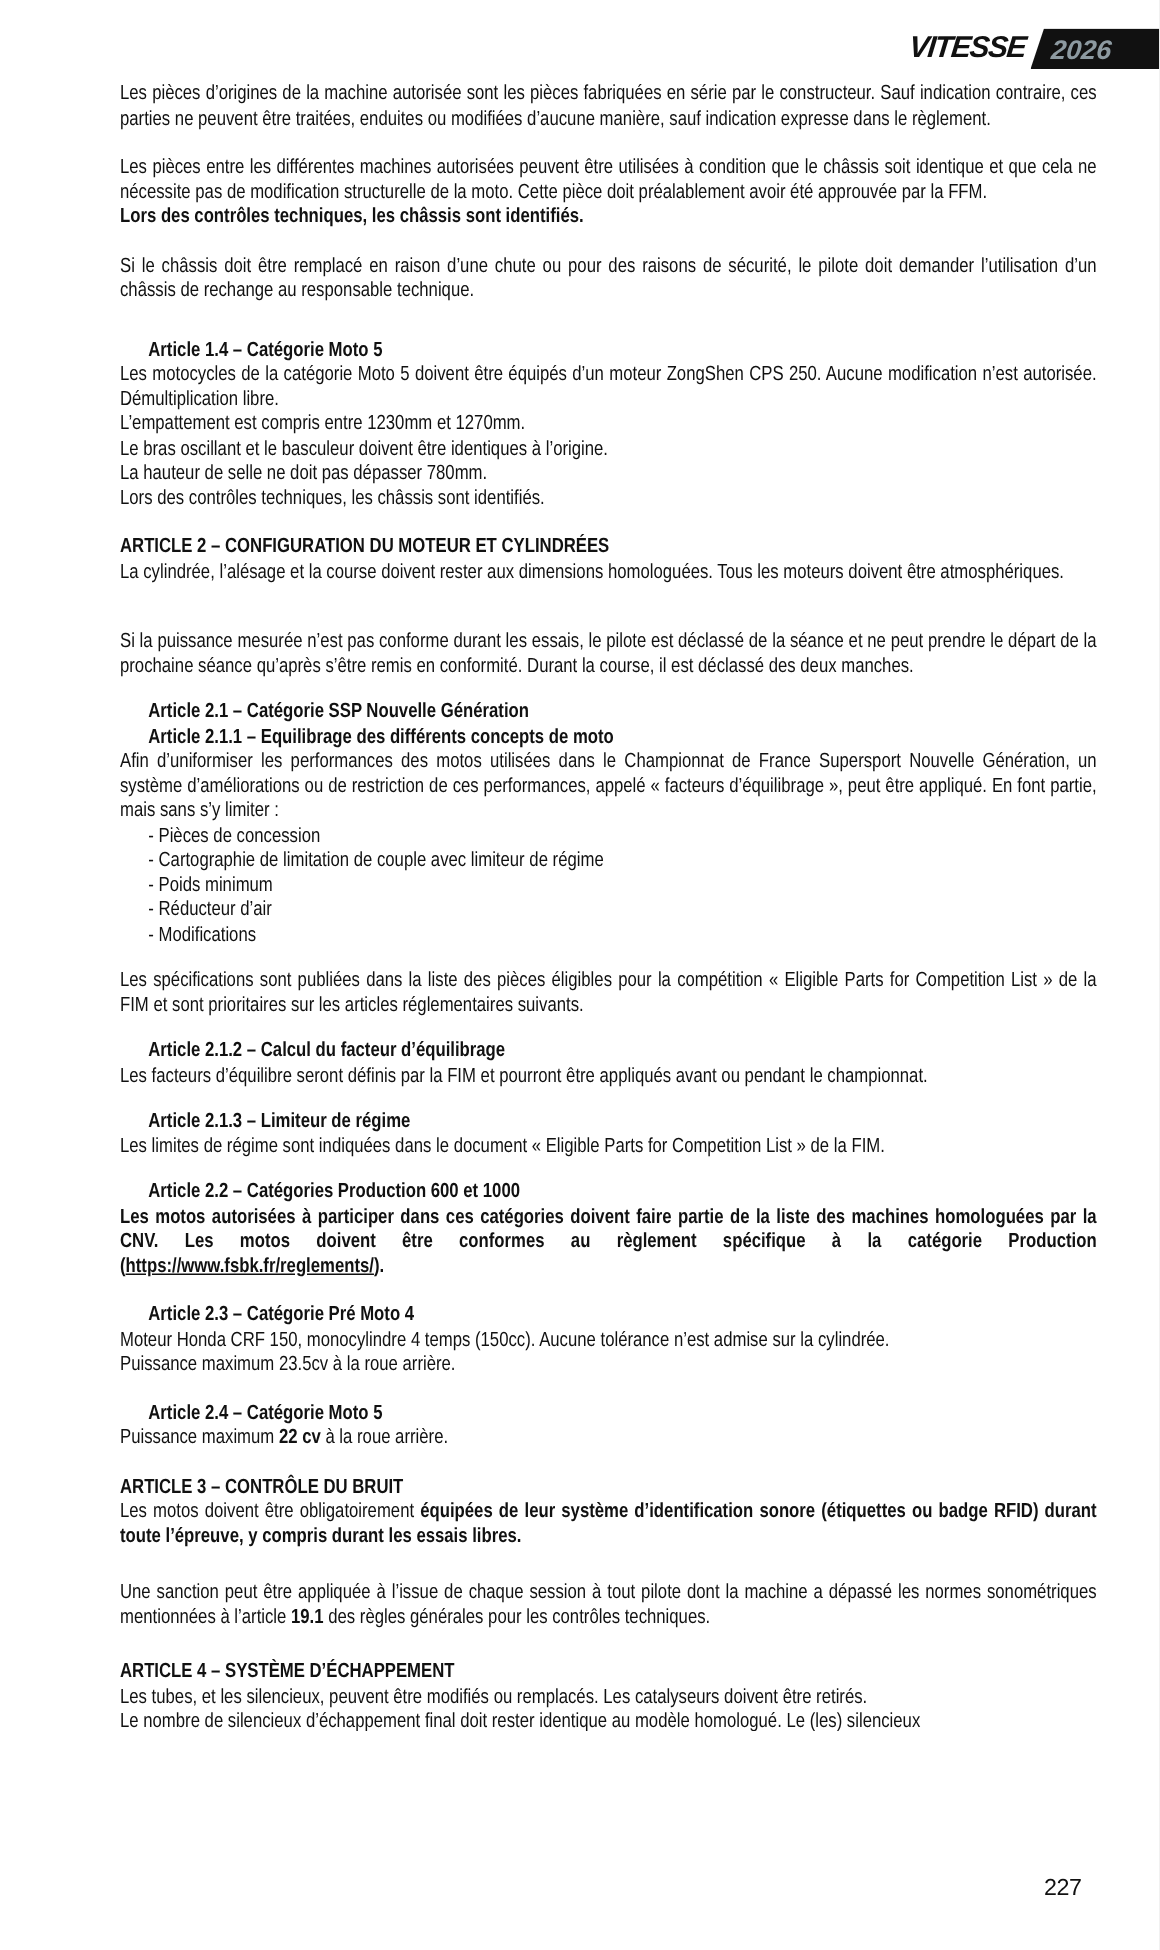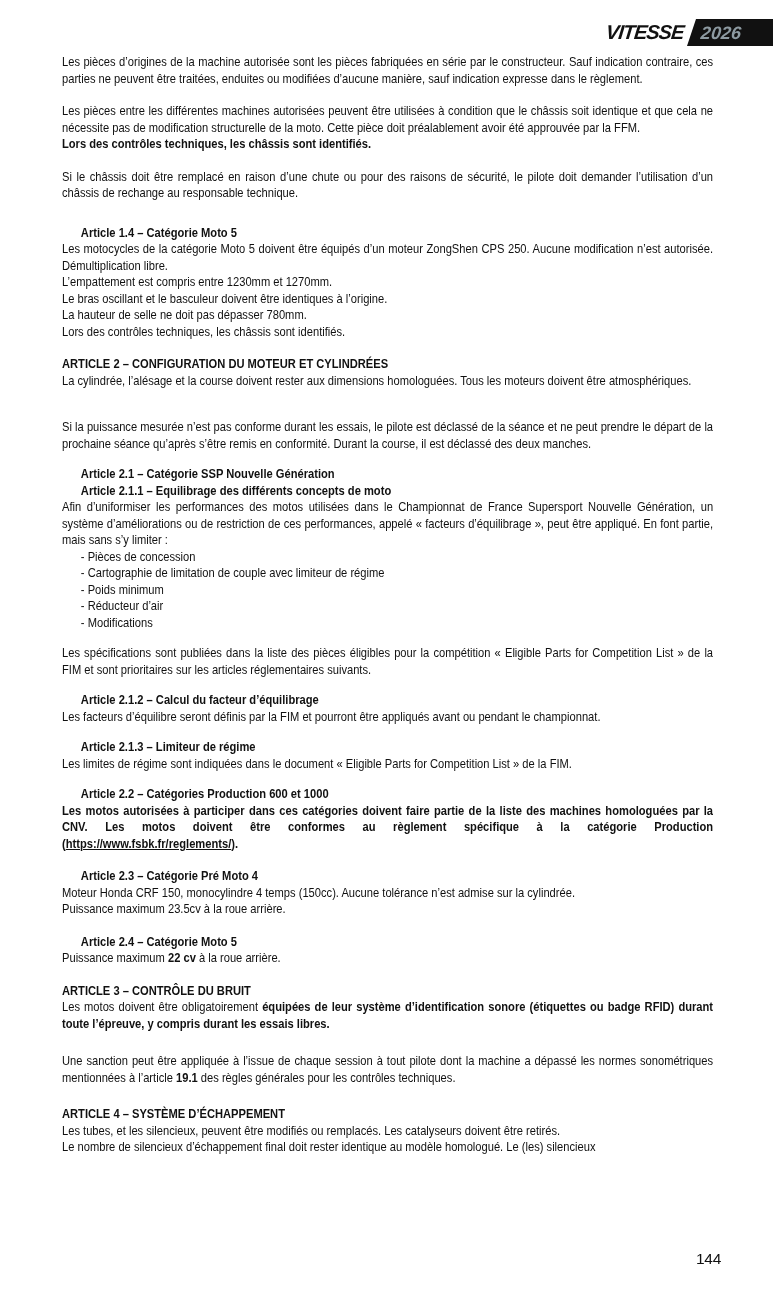--- a/index.html
+++ b/index.html
@@ -19,21 +19,21 @@
   .logo-bar {
     background:var(--logo-bar-bg,#111111); width:86px;
     clip-path:polygon(9px 0, 100% 0, 100% 100%, 0 100%);
     display:flex; align-items:center;
   }
   .logo-year {
     font-style:italic; font-weight:700; font-size:18px; line-height:26px;
     color:var(--logo-year,#8d9aa1); padding-left:14px; transform:skewX(-6deg);
   }
   
-  .content { position:absolute; left:62px; top:54px; width:651px; }
+  .content { position:absolute; left:80px; top:54px; width:651px; }
   .scalewrap { width:794px; transform:scaleX(0.82); transform-origin:0 0; }
   .blk { font-size:13.6px; line-height:16.5px; text-align:justify; margin-bottom:16px; }
   .head { font-weight:700; text-align:left; }
   .indent { padding-left:23px; }
   b { font-weight:700; }
   .mb-23 { margin-bottom:23px; }
   .mb-30 { margin-bottom:30px; }
   .mb-14 { margin-bottom:14px; }
   .mb-21 { margin-bottom:21px; }
   .mb-20 { margin-bottom:20px; }
@@ -133,15 +133,15 @@
 
       <section class="blk mb-0">
         <div class="head">ARTICLE 4 – SYSTÈME D’ÉCHAPPEMENT</div>
         <div>Les tubes, et les silencieux, peuvent être modifiés ou remplacés. Les catalyseurs doivent être retirés.</div>
         <div>Le nombre de silencieux d’échappement final doit rester identique au modèle homologué. Le (les) silencieux</div>
       </section>
 
     </div>
   </div>
 
-  <div class="pagenum">144</div>
+  <div class="pagenum">227</div>
 
 </div>
 
 </body></html>

